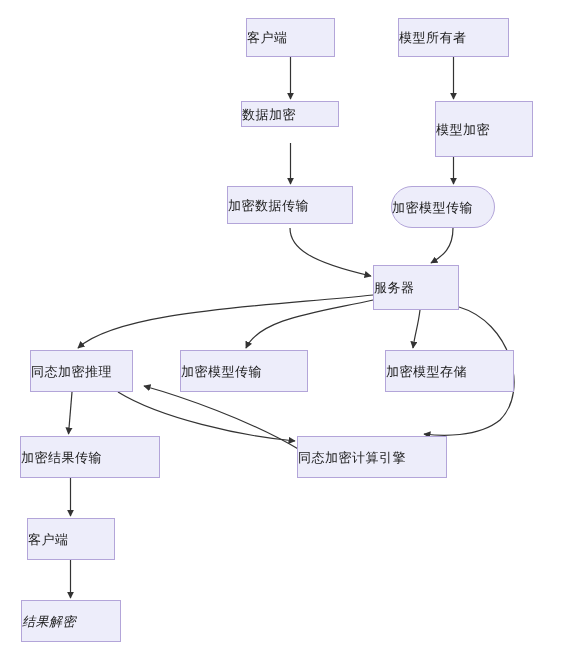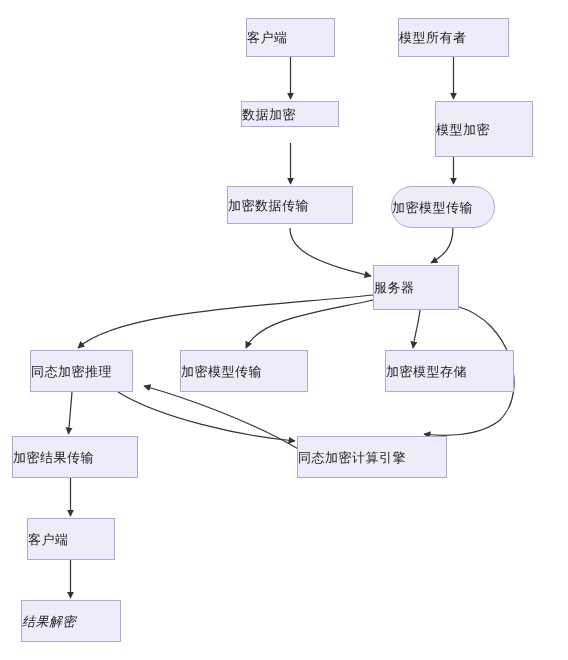--- a/index.html
+++ b/index.html
@@ -106,21 +106,21 @@
   </div>
 
   <div class="node" style="left:180px; top:350px; width:128px; height:42px;">
     <span class="node-label">加密模型传输</span>
   </div>
 
   <div class="node" style="left:349px; top:350px; width:129px; height:42px;margin-left:36px;">
     <span class="node-label">加密模型存储</span>
   </div>
 
-  <div class="node" style="left:12px; top:436px; width:126px; height:42px;">
+  <div class="node" style="left:20px; top:436px; width:140px; height:42px;">
     <span class="node-label">加密结果传输</span>
   </div>
 
   <div class="node" style="left:297px; top:436px; width:150px; height:42px;">
     <span class="node-label">同态加密计算引擎</span>
   </div>
 
   <div class="node" style="left:27px; top:518px; width:88px; height:42px;">
     <span class="node-label">客户端</span>
   </div>

